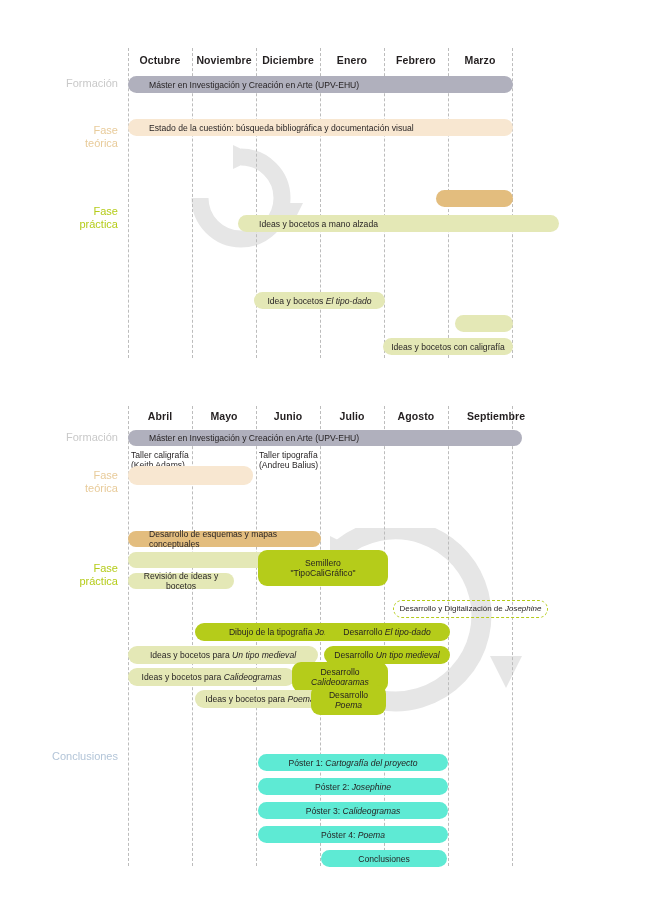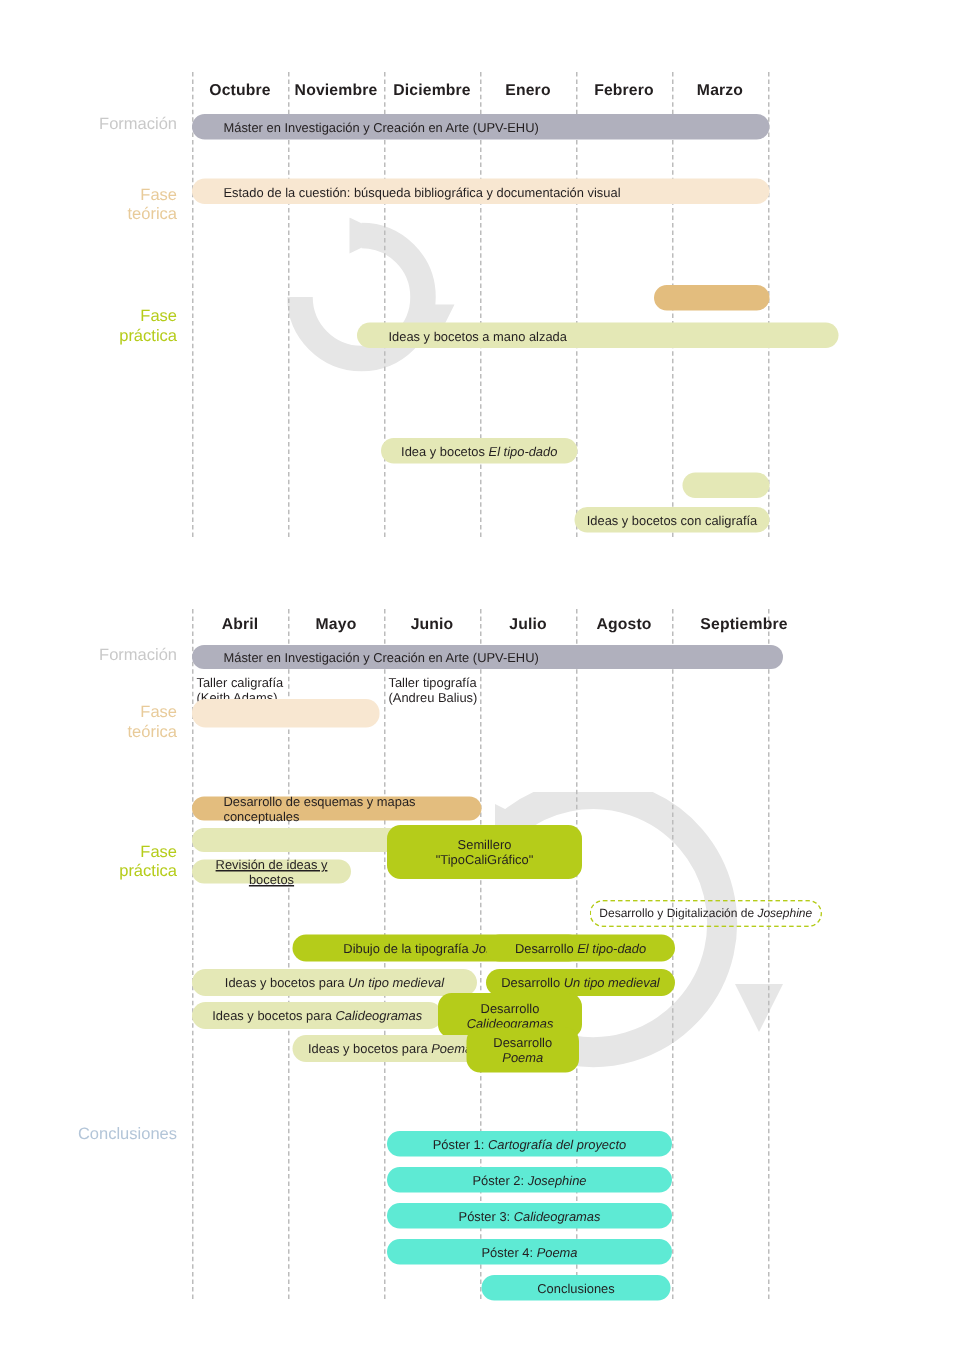--- a/index.html
+++ b/index.html
@@ -204,21 +204,21 @@
     </div>
 
     <div class="bar c-orange-d left" style="left:128px;top:143px;width:193px;height:16px;">
       <span class="t">Desarrollo de esquemas y mapas conceptuales</span>
     </div>
 
     <div class="bar c-green-l left" style="left:128px;top:164px;width:193px;height:16px;">
       <span class="t"></span>
     </div>
 
-    <div class="bar c-green-l center" style="left:128px;top:185px;width:106px;height:16px;text-decoration:underline;">
+    <div class="bar c-green-l center" style="left:128px;top:185px;width:106px;height:16px;">
       <span class="t">Revisión de ideas y bocetos</span>
     </div>
 
     <div class="bar c-green-d center" style="left:258px;top:162px;width:130px;height:36px;">
       <span class="t">Semillero
 "TipoCaliGráfico"</span>
     </div>
 
     <div class="bar c-green-d center" style="left:195px;top:212px;width:193px;height:18px;margin-top:23px;">
       <span class="t">Dibujo de la tipografía <em>Josephine</em></span>

